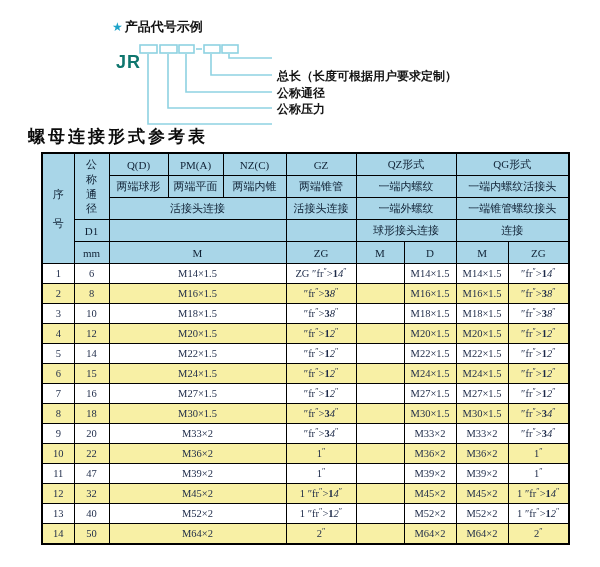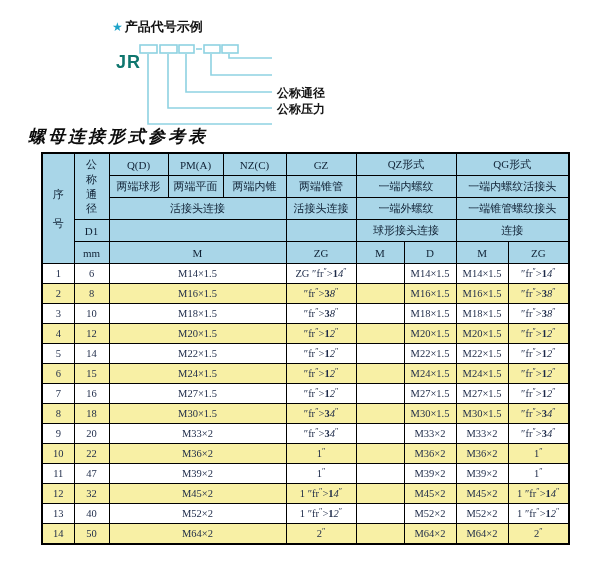--- a/index.html
+++ b/index.html
@@ -6,21 +6,21 @@
   body{width:600px;height:567px;background:#ffffff;position:relative;overflow:hidden;
        font-family:"Liberation Serif","DejaVu Serif",serif;color:#17213b;}
   .diagram{position:absolute;left:0;top:0;width:556px;height:150px;}
   .diagram svg{position:absolute;left:0;top:0;}
   .d-title{position:absolute;left:112px;top:18px;font-size:13px;font-weight:bold;color:#111;
            font-family:"Liberation Sans","DejaVu Sans",sans-serif;}
   .d-title .star{color:#1da3c9;margin-right:2px;font-size:12px;}
   .jr{position:absolute;left:116px;top:52px;font-size:18px;font-weight:600;color:#0f766e;
       font-family:"Liberation Sans","DejaVu Sans",sans-serif;letter-spacing:1px;}
   .lbl{position:absolute;left:277px;font-size:12px;font-weight:bold;color:#151515;white-space:nowrap;}
-  .t-title{position:absolute;left:28px;top:125px;font-size:17px;font-weight:bold;font-style:italic;
+  .t-title{position:absolute;left:28px;top:125px;font-size:17px;font-weight:bold;
            color:#0c0c0c;letter-spacing:3px;}
   table.ref{position:absolute;left:41px;top:152px;width:527px;border-collapse:collapse;
             table-layout:fixed;border:2px solid #000;}
   table.ref th,table.ref td{border:1px solid #000;text-align:center;vertical-align:middle;
             padding:0;overflow:hidden;}
   table.ref th{background:#A9D6E8;font-weight:normal;font-size:11px;height:21px;color:#102235;}
   table.ref td{font-size:10.5px;height:19px;background:#ffffff;color:#1c2947;}
   tr.alt td{background:#F8F0A5;}
   .vtext{width:1.1em;margin:0 auto;word-break:break-all;line-height:1.35;display:block;}
   .vtext.sp{line-height:2.6;}
@@ -42,20 +42,21 @@
       <line x1="196" y1="49" x2="202" y2="49"></line>
       <polyline points="148,54 148,124 272,124"></polyline>
       <polyline points="168,54 168,108 272,108"></polyline>
       <polyline points="186,54 186,92 272,92"></polyline>
       <polyline points="211,54 211,75 272,75"></polyline>
       <polyline points="229,54 229,58 272,58"></polyline>
     </g>
   </svg>
   <div class="d-title"><span class="star">★</span><span>产品代号示例</span></div>
   <div class="jr">JR</div>
+  <div class="lbl" style="top:68px;">总长（长度可根据用户要求定制）</div>
   <div class="lbl" style="top:85px;">公称通径</div>
   <div class="lbl" style="top:101px;">公称压力</div>
 </div>
 
 <div class="t-title">螺母连接形式参考表</div>
 
 <table class="ref">
   <colgroup>
     <col style="width:32px">
       <col style="width:35px">

